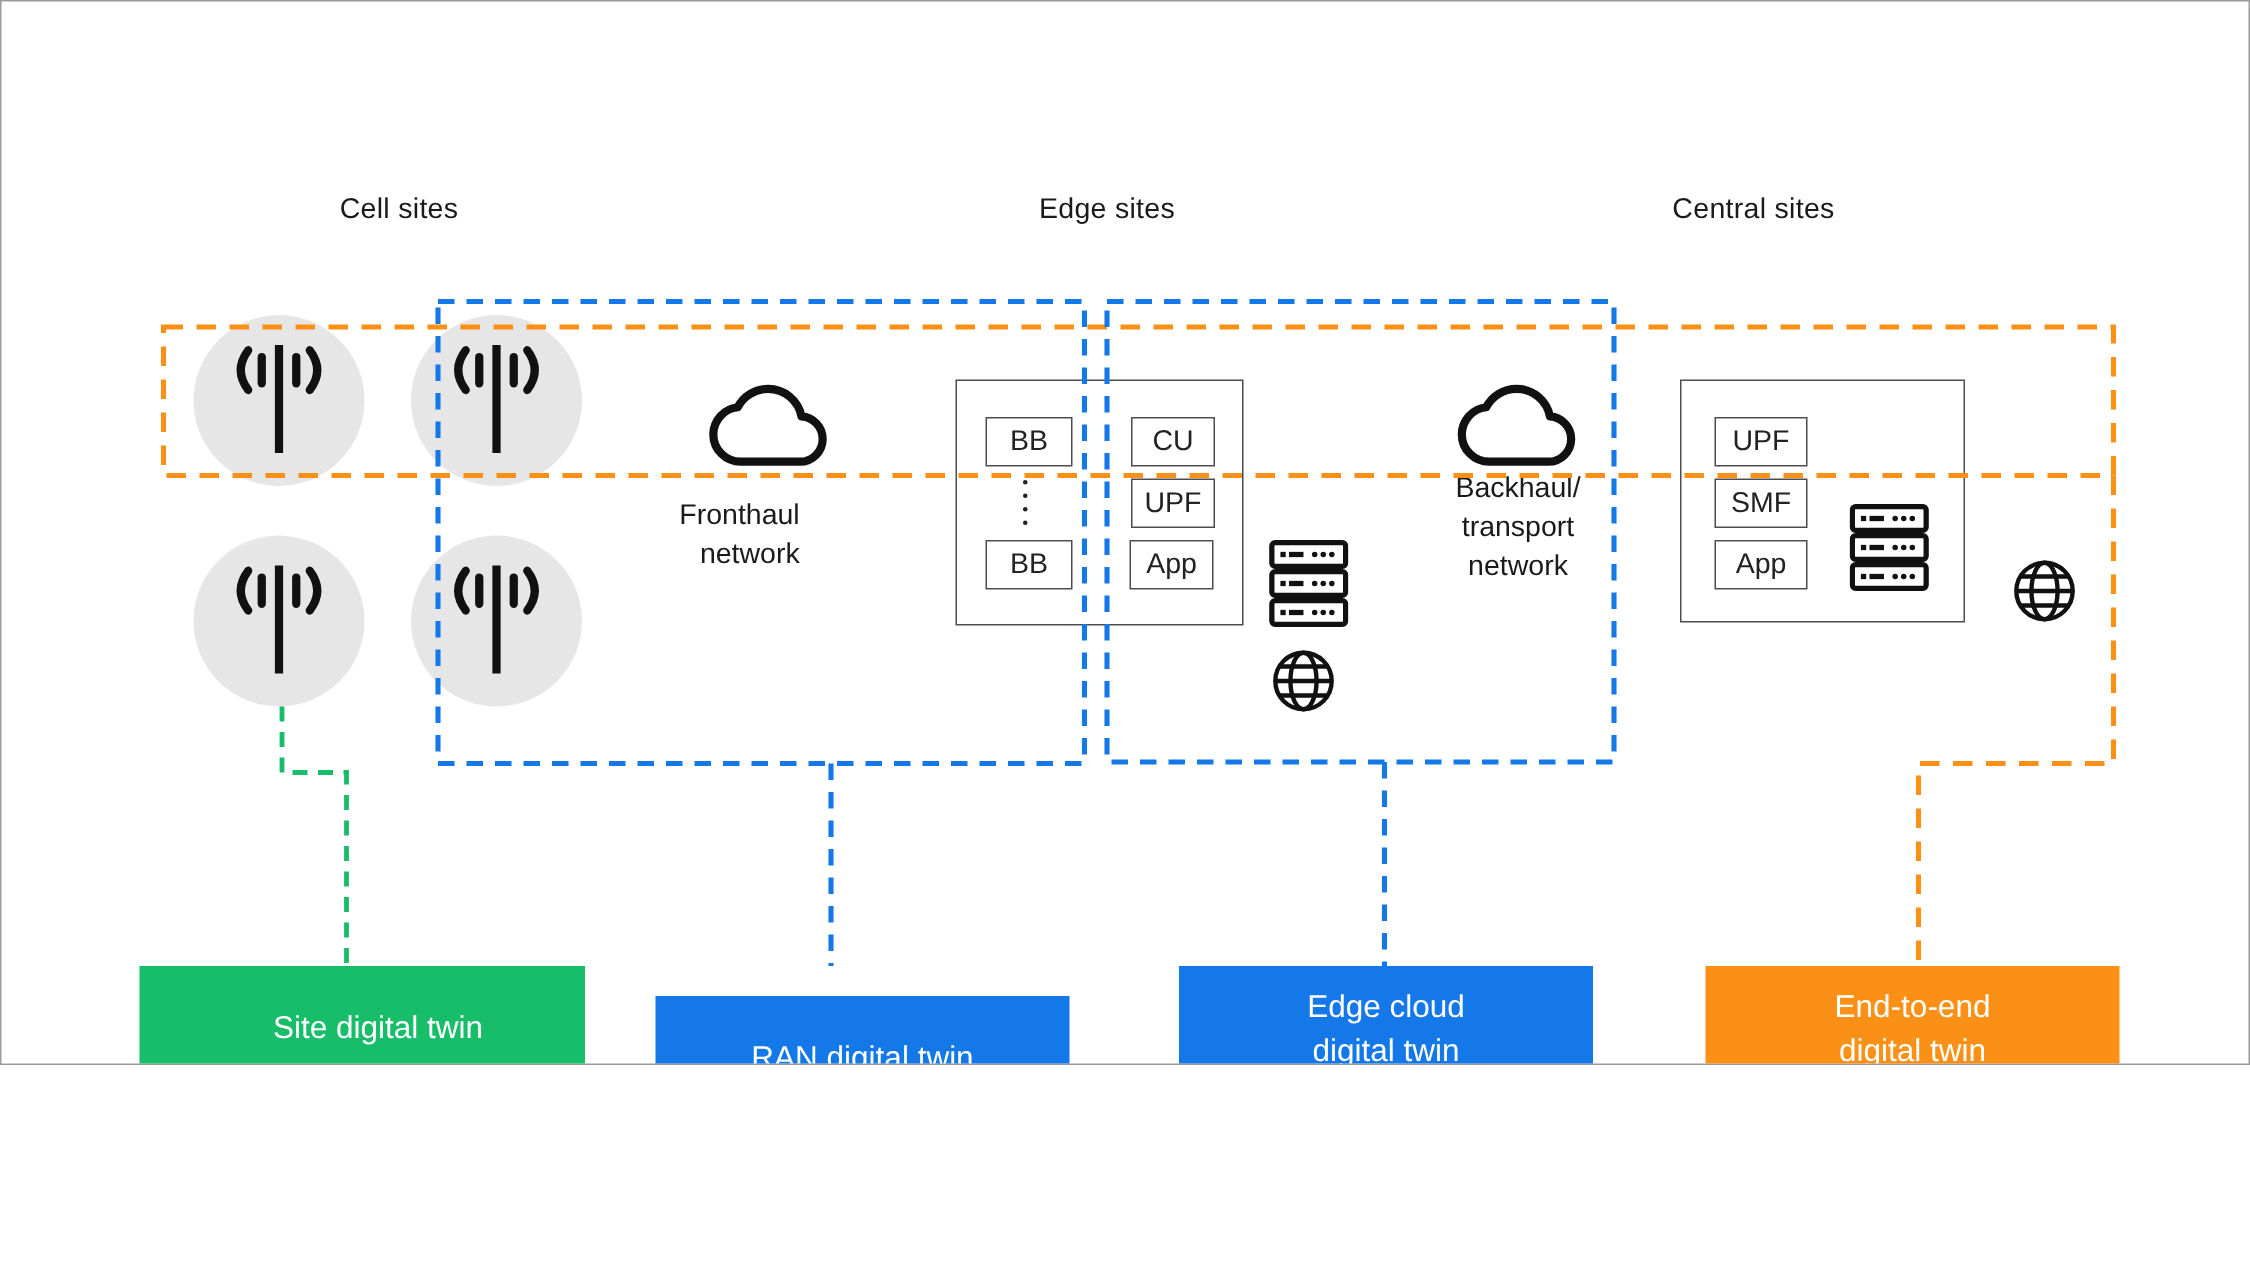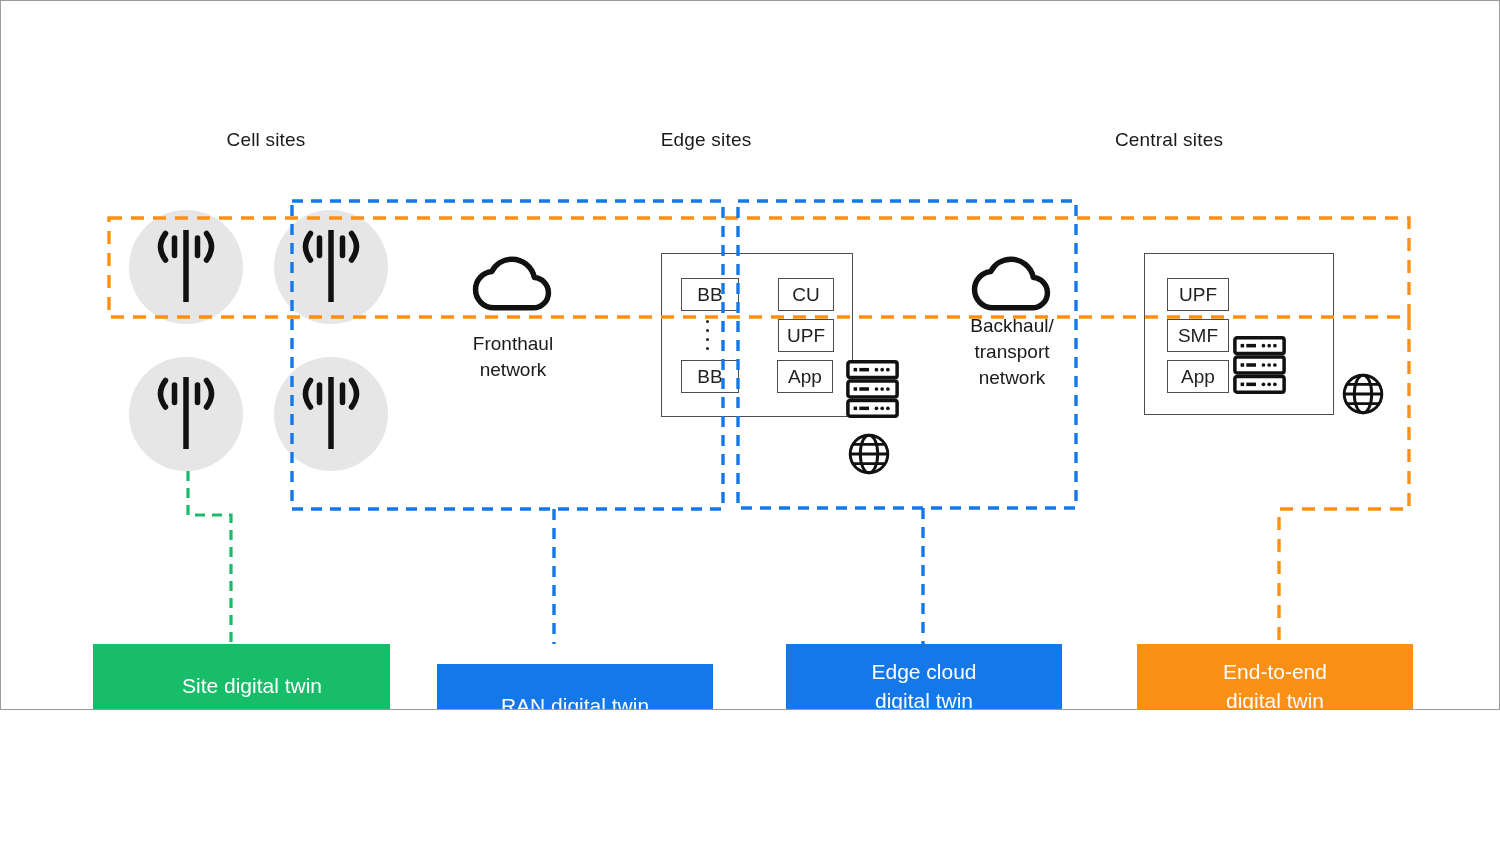--- a/index.html
+++ b/index.html
@@ -21,21 +21,21 @@
     position:absolute;width:114px;height:114px;border-radius:50%;
     background:var(--tower-circle);display:flex;justify-content:center;align-items:flex-start;
   }
   .tower svg{margin-top:18px;}
   svg.icon{color:var(--icon);display:block;}
   .net-label{
     position:absolute;transform:translateX(-50%);text-align:center;
     font-size:19px;line-height:26px;white-space:nowrap;color:var(--text);
   }
   .node-box{
-    position:absolute;border:1.5px solid var(--node-border);background:transparent;box-sizing:border-box;margin-left:24px;
+    position:absolute;border:1.5px solid var(--node-border);background:transparent;box-sizing:border-box;
   }
   .chip{
     position:absolute;height:33px;box-sizing:border-box;border:1px solid var(--node-border);
     background:#fff;display:flex;align-items:center;justify-content:center;
     font-size:19px;color:#222;
   }
   .dots{
     position:absolute;display:flex;flex-direction:column;align-items:center;gap:6px;
   }
   .dots i{width:3px;height:3px;background:#222;border-radius:50%;}
@@ -52,21 +52,21 @@
   .twin.green{background:var(--green);}
   .twin.blue{background:var(--blue);}
   .twin.orange{background:var(--orange);}
 </style>
 </head>
 <body>
 
 <div class="canvas">
 
   <div class="sec-label" style="left:265px;">Cell sites</div>
-  <div class="sec-label" style="left:705px;">Edge sites</div>
+  <div class="sec-label" style="left:737px;">Edge sites</div>
   <div class="sec-label" style="left:1168px;text-align:right;">Central sites</div>
 
   <svg width="0" height="0" style="position:absolute;" aria-hidden="true">
     <defs>
       <g id="tower-glyph" stroke="currentColor">
         <line x1="40" y1="2" x2="40" y2="74" stroke-width="5.5"></line>
         <line x1="28.5" y1="10" x2="28.5" y2="27.5" stroke-width="5.5" stroke-linecap="round"></line>
         <line x1="51.5" y1="10" x2="51.5" y2="27.5" stroke-width="5.5" stroke-linecap="round"></line>
         <path d="M19.5,5.5 Q9.5,18.75 19.5,32" fill="none" stroke-width="5.5" stroke-linecap="round"></path>
         <path d="M60.5,5.5 Q70.5,18.75 60.5,32" fill="none" stroke-width="5.5" stroke-linecap="round"></path>
@@ -111,21 +111,21 @@
       </svg>
   </div>
 
   <svg class="icon abs" style="left:470px;top:252px;" width="82" height="58" viewBox="-1.5 2 27 19">
     <use href="#cloud-glyph" fill="none" stroke="currentColor" stroke-width="1.8" stroke-linejoin="round"></use>
   </svg>
   <svg class="icon abs" style="left:969px;top:252px;" width="82" height="58" viewBox="-1.5 2 27 19">
     <use href="#cloud-glyph" fill="none" stroke="currentColor" stroke-width="1.8" stroke-linejoin="round"></use>
   </svg>
 
-  <div class="net-label" style="left:512px;top:330px;">
+  <div class="net-label" style="left:492px;top:330px;text-align:right;">
     <span>Fronthaul</span><br>
     <span>network</span>
   </div>
   <div class="net-label" style="left:1011px;top:312px;">
     <span>Backhaul/</span><br>
     <span>transport</span><br>
     <span>network</span>
   </div>
 
   <div class="node-box" style="left:636px;top:252px;width:192px;height:164px;">

